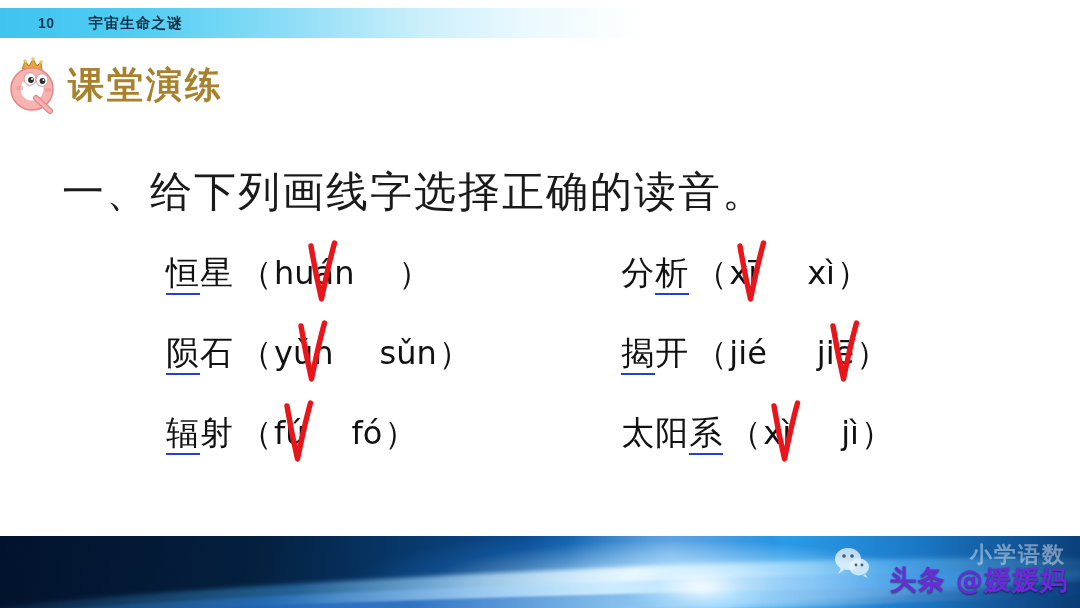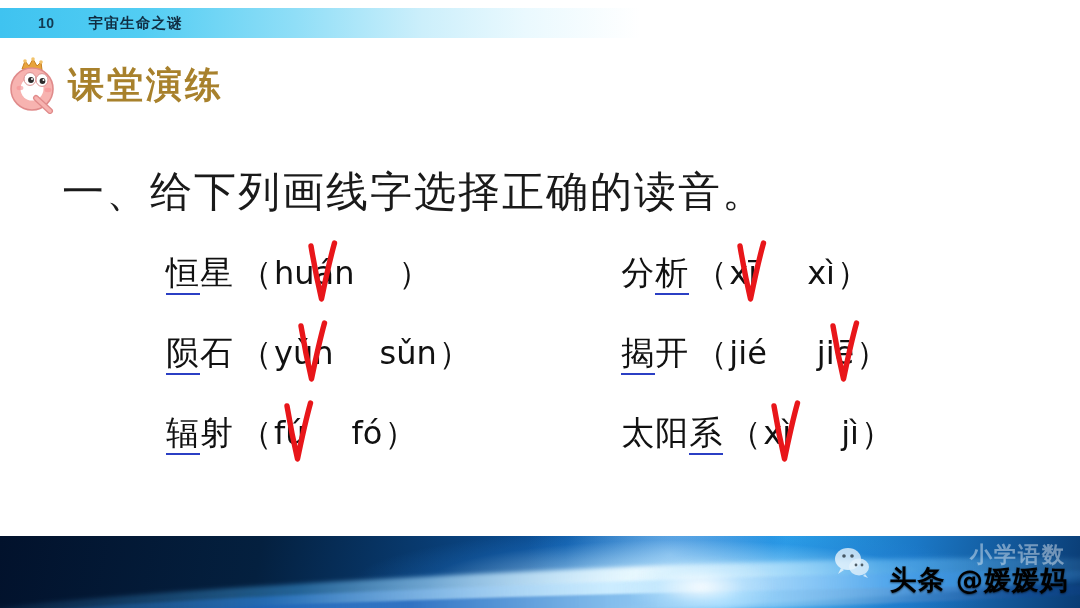--- a/index.html
+++ b/index.html
@@ -251,21 +251,21 @@
   .wm-main {
     position: absolute;
     right: 4px;
     top: 22px;
     display: flex;
     align-items: center;
     white-space: nowrap;
   }
   .wm-text {
     font-size: 27px;
-    color: #000000;
+    color: #6d28d9;
     font-weight: 700;
     letter-spacing: 1px;
     font-family: "DejaVu Sans", "Liberation Sans", sans-serif;
     text-shadow: 0 1px 2px rgba(0,0,0,.55);
   }
   .wm-badge {
     position: absolute;
     right: 196px;
     top: -16px;
     width: 40px;

